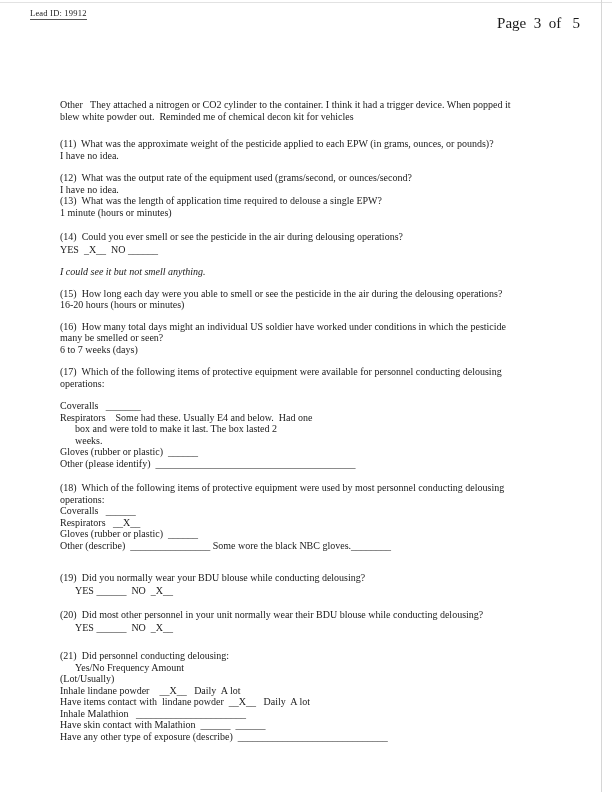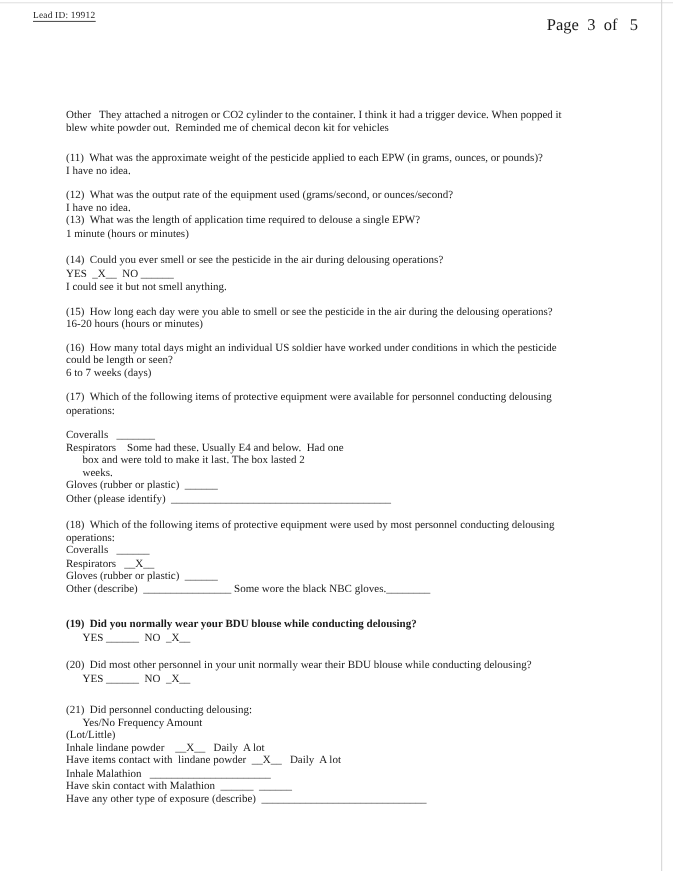--- a/index.html
+++ b/index.html
@@ -77,46 +77,46 @@
       <div class="line ind2">Other   They attached a nitrogen or CO2 cylinder to the container. I think it had a trigger device. When popped it</div>
       <div class="line ind2">blew white powder out.  Reminded me of chemical decon kit for vehicles</div>
       <div class="line ind0" style="margin-top: 16px;">(11)  What was the approximate weight of the pesticide applied to each EPW (in grams, ounces, or pounds)?</div>
       <div class="line ind0">I have no idea.</div>
       <div class="line ind0" style="margin-top: 11px;">(12)  What was the output rate of the equipment used (grams/second, or ounces/second?</div>
       <div class="line ind0">I have no idea.</div>
       <div class="line ind0">(13)  What was the length of application time required to delouse a single EPW?</div>
       <div class="line ind0">1 minute (hours or minutes)</div>
       <div class="line ind0" style="margin-top: 13px;">(14)  Could you ever smell or see the pesticide in the air during delousing operations?</div>
       <div class="line ind0" style="margin-top: 1px;">YES  _X__  NO ______</div>
-      <div class="line ind0" style="margin-top: 1px;">I could see it but not smell anything.</div>
+      <div class="line ind0" style="margin-top: 11px; font-style: italic;">I could see it but not smell anything.</div>
       <div class="line ind0" style="margin-top: 10px;">(15)  How long each day were you able to smell or see the pesticide in the air during the delousing operations?</div>
       <div class="line ind0">16-20 hours (hours or minutes)</div>
       <div class="line ind0" style="margin-top: 10px;">(16)  How many total days might an individual US soldier have worked under conditions in which the pesticide</div>
-      <div class="line ind0">could be length or seen?</div>
+      <div class="line ind0">many be smelled or seen?</div>
       <div class="line ind0">6 to 7 weeks (days)</div>
       <div class="line ind0" style="margin-top: 11px;">(17)  Which of the following items of protective equipment were available for personnel conducting delousing</div>
       <div class="line ind0">operations:</div>
       <div class="line ind0" style="margin-top: 11px;">Coveralls   _______</div>
       <div class="line ind0">Respirators    Some had these. Usually E4 and below.  Had one</div>
       <div class="line ind1">box and were told to make it last. The box lasted 2</div>
       <div class="line ind1">weeks.</div>
       <div class="line ind0">Gloves (rubber or plastic)  ______</div>
       <div class="line ind0">Other (please identify)  ________________________________________</div>
       <div class="line ind0" style="margin-top: 13px;">(18)  Which of the following items of protective equipment were used by most personnel conducting delousing</div>
       <div class="line ind0">operations:</div>
       <div class="line ind0">Coveralls   ______</div>
       <div class="line ind0">Respirators   __X__</div>
       <div class="line ind0">Gloves (rubber or plastic)  ______</div>
       <div class="line ind0">Other (describe)  ________________ Some wore the black NBC gloves.________</div>
-      <div class="line ind0" style="margin-top: 21px; font-weight: bold;">(19)  Did you normally wear your BDU blouse while conducting delousing?</div>
+      <div class="line ind0" style="margin-top: 21px;">(19)  Did you normally wear your BDU blouse while conducting delousing?</div>
       <div class="line ind1" style="margin-top: 1px;">YES ______  NO  _X__</div>
       <div class="line ind0" style="margin-top: 13px;">(20)  Did most other personnel in your unit normally wear their BDU blouse while conducting delousing?</div>
       <div class="line ind1" style="margin-top: 1px;">YES ______  NO  _X__</div>
       <div class="line ind0" style="margin-top: 17px;">(21)  Did personnel conducting delousing:</div>
       <div class="line ind1">Yes/No Frequency Amount</div>
-      <div class="line ind2">(Lot/Little)</div>
+      <div class="line ind2">(Lot/Usually)</div>
       <div class="line ind0">Inhale lindane powder    __X__   Daily  A lot</div>
       <div class="line ind0">Have items contact with  lindane powder  __X__   Daily  A lot</div>
       <div class="line ind0">Inhale Malathion   ______________________</div>
       <div class="line ind0">Have skin contact with Malathion  ______  ______</div>
       <div class="line ind0">Have any other type of exposure (describe)  ______________________________</div>
     </div>
 </div>
 
 </body></html>

